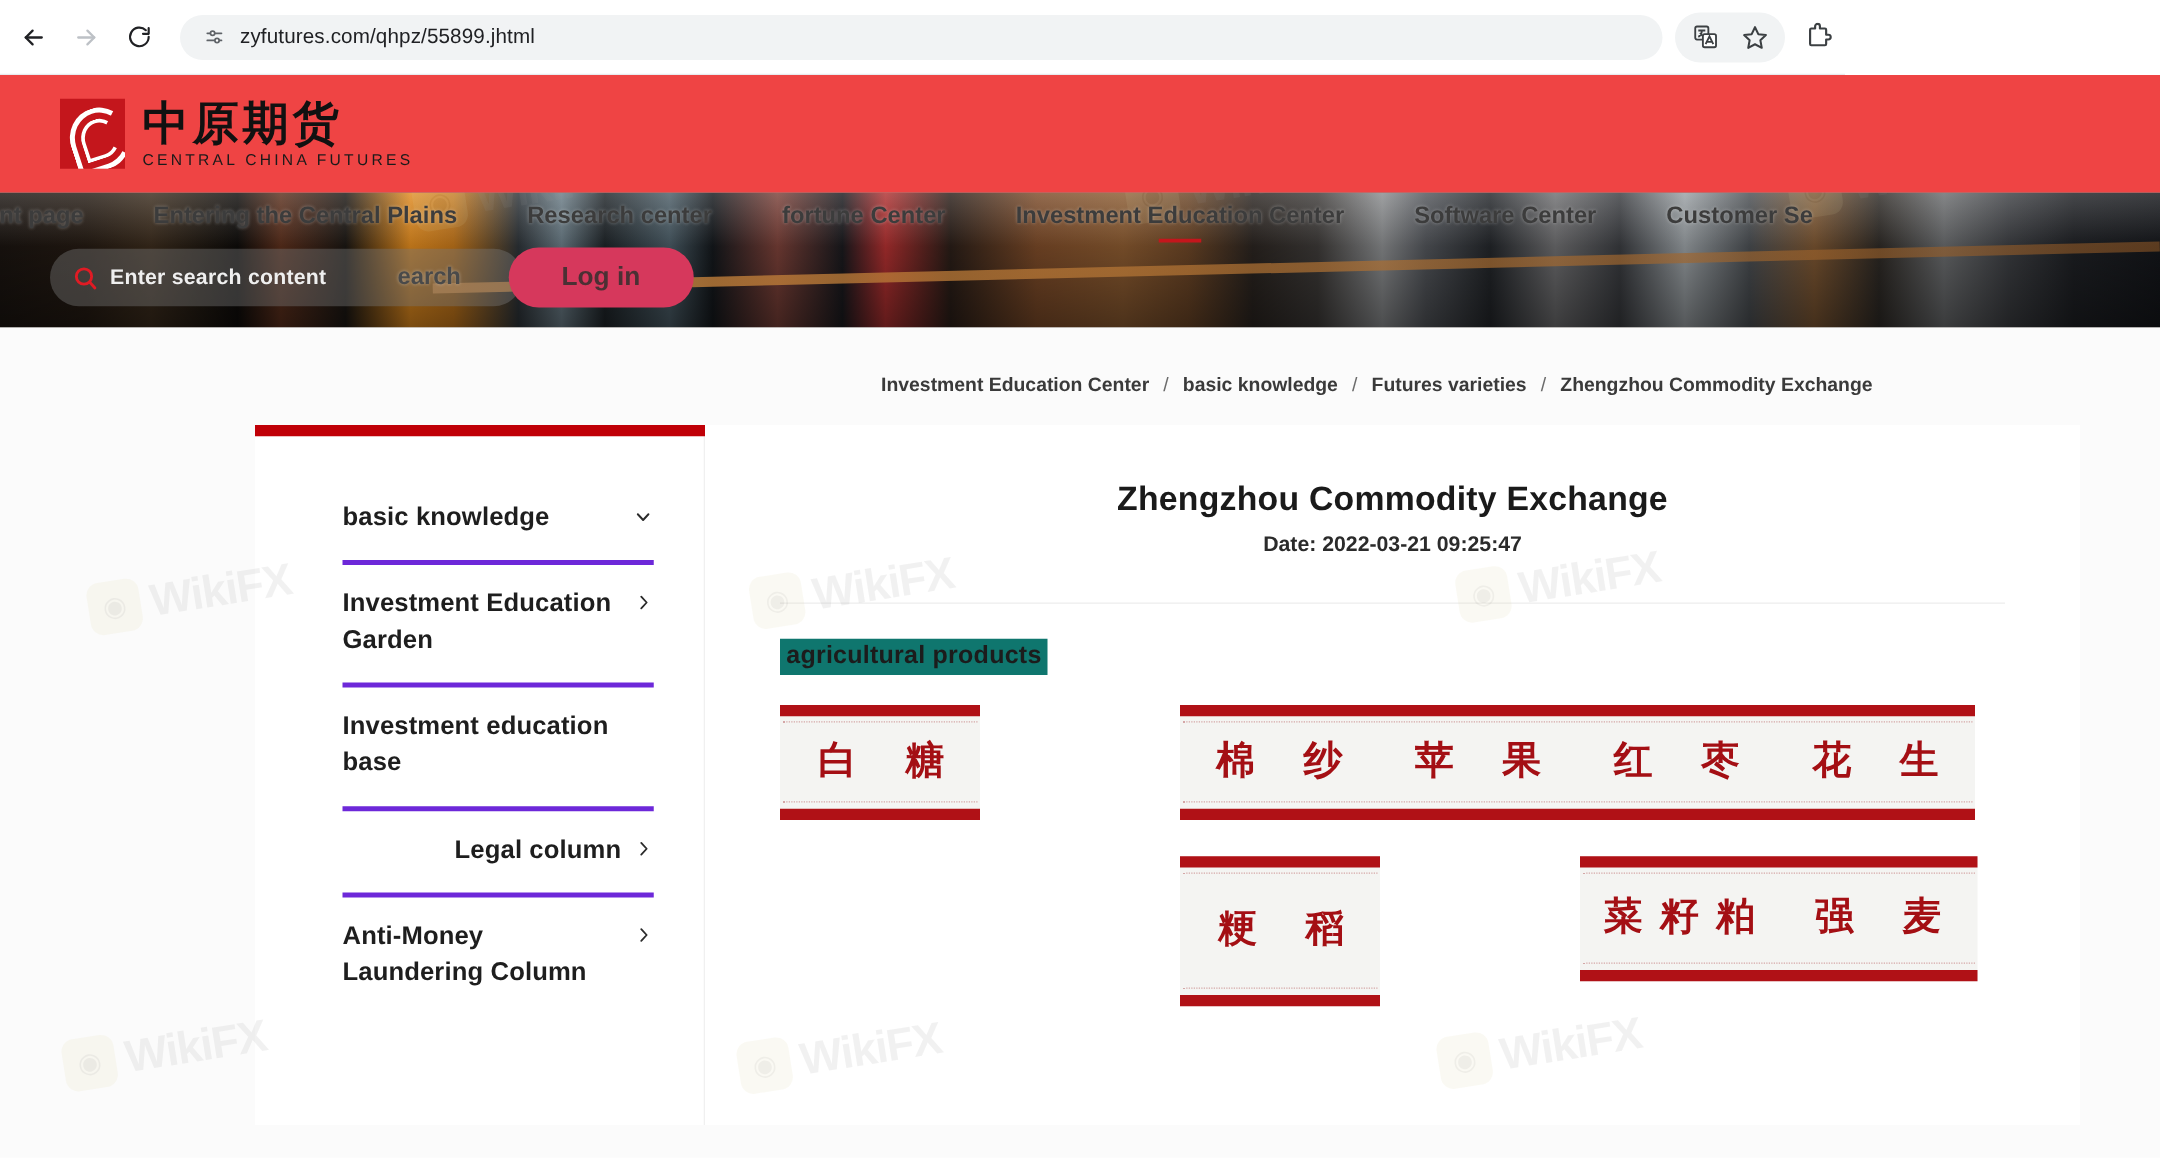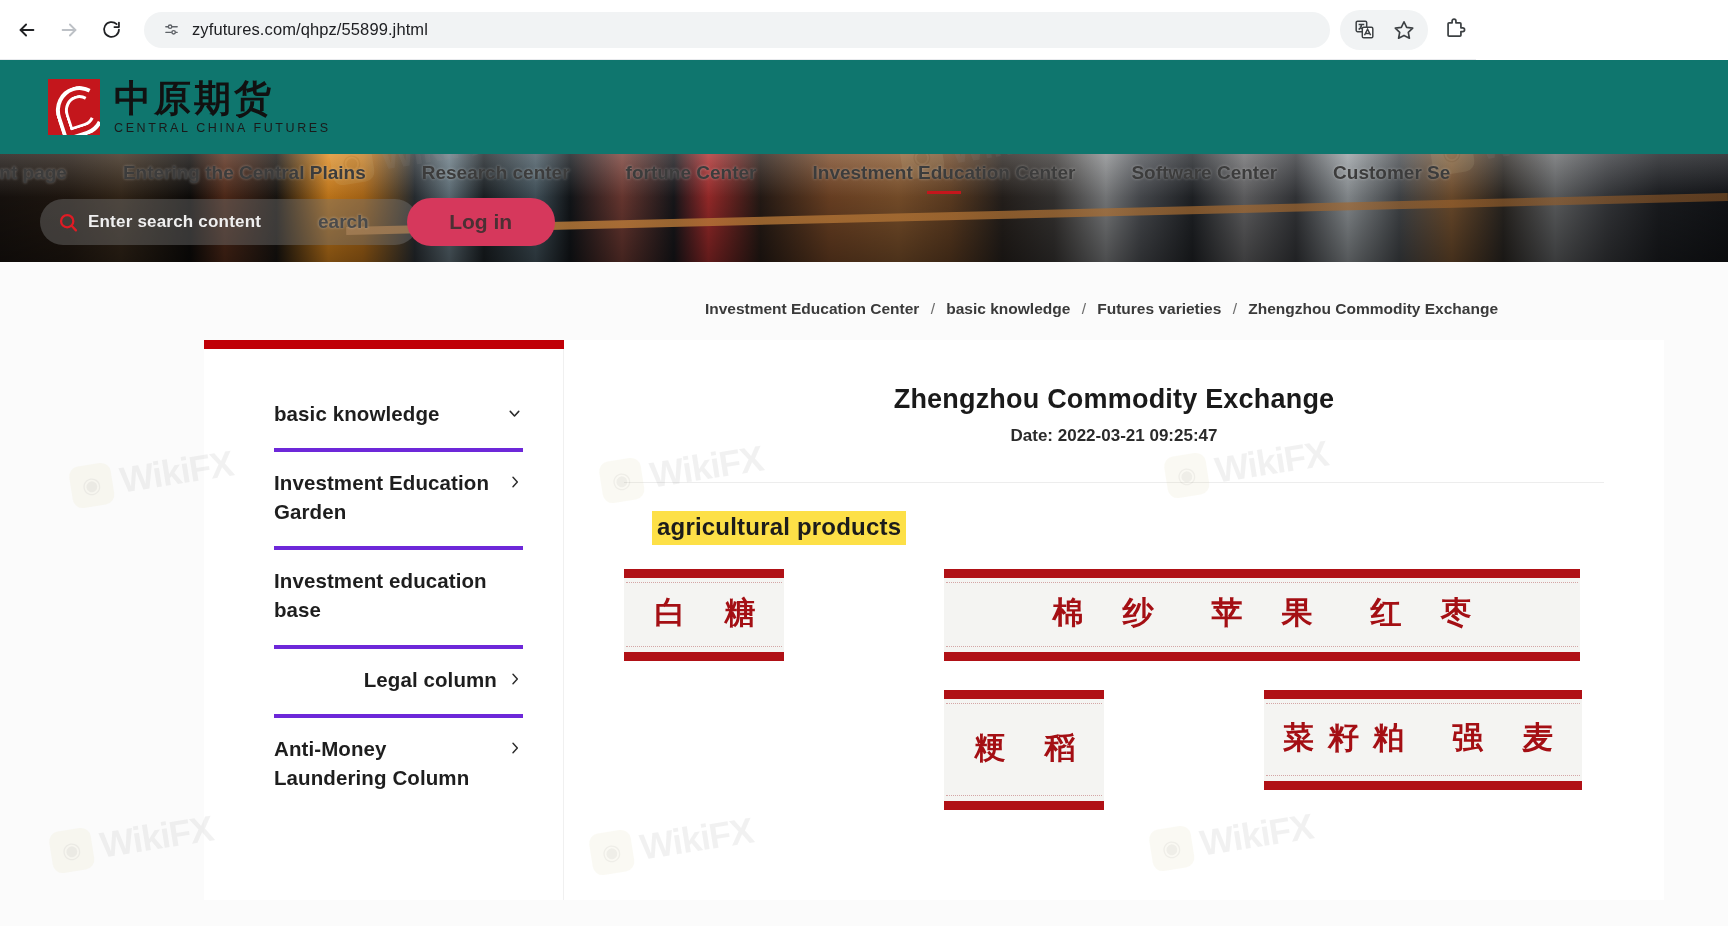--- a/index.html
+++ b/index.html
@@ -82,21 +82,21 @@
     top: 60px; left: 0;
     width: 1728px; height: 866px;
     background: #fbfbfb;
     overflow: hidden;
   }
 
   
   .site-header {
     position: relative;
     height: 94px;
-    background: #0f766e;
+    background: #ef4444;
     padding-left: 48px;
     display: flex; align-items: center;
     z-index: 5;
   }
   .logo { display: flex; align-items: center; gap: 14px; }
   .logo-mark {
     width: 52px; height: 56px;
     background: #c4161c;
     position: relative;
     flex: 0 0 auto;
@@ -327,27 +327,26 @@
     margin-top: 11px;
   }
   .article-rule {
     margin-top: 36px;
     border-top: 1px solid #ededed;
   }
 
   .section-heading {
     margin-top: 28px;
     display: inline-block;
-    background: #fde047;
+    background: #0f766e;
     color: #1c1c1c;
-    font-size: 24px;
+    font-size: 20px;
     font-weight: 700;
     padding: 2px 5px 4px 5px;
     letter-spacing: 0.2px;
-    margin-left: 28px;
   }
 
   
   .rows { margin-top: 24px; }
   .row { display: flex; align-items: flex-start; }
   .row + .row { margin-top: 29px; }
 
   .cblock {
     background: #f4f4f2;
     border-top: 9px solid #b01116;
@@ -597,20 +596,21 @@
 
           <div class="row">
             <div class="cblock b-sugar">
               <span class="cname">白 糖</span>
             </div>
             <div class="spacer-lg"></div>
             <div class="cblock b-wide4 wide4">
               <span class="cseg seg4">棉 纱</span>
               <span class="cseg seg4">苹 果</span>
               <span class="cseg seg4">红 枣</span>
+              <span class="cseg seg4">花 生</span>
             </div>
           </div>
 
           <div class="row">
             <div class="spacer-md"></div>
             <div class="spacer-md"></div>
             <div class="cblock b-rice">
               <span class="cname">粳 稻</span>
             </div>
             <div class="spacer-md"></div>

